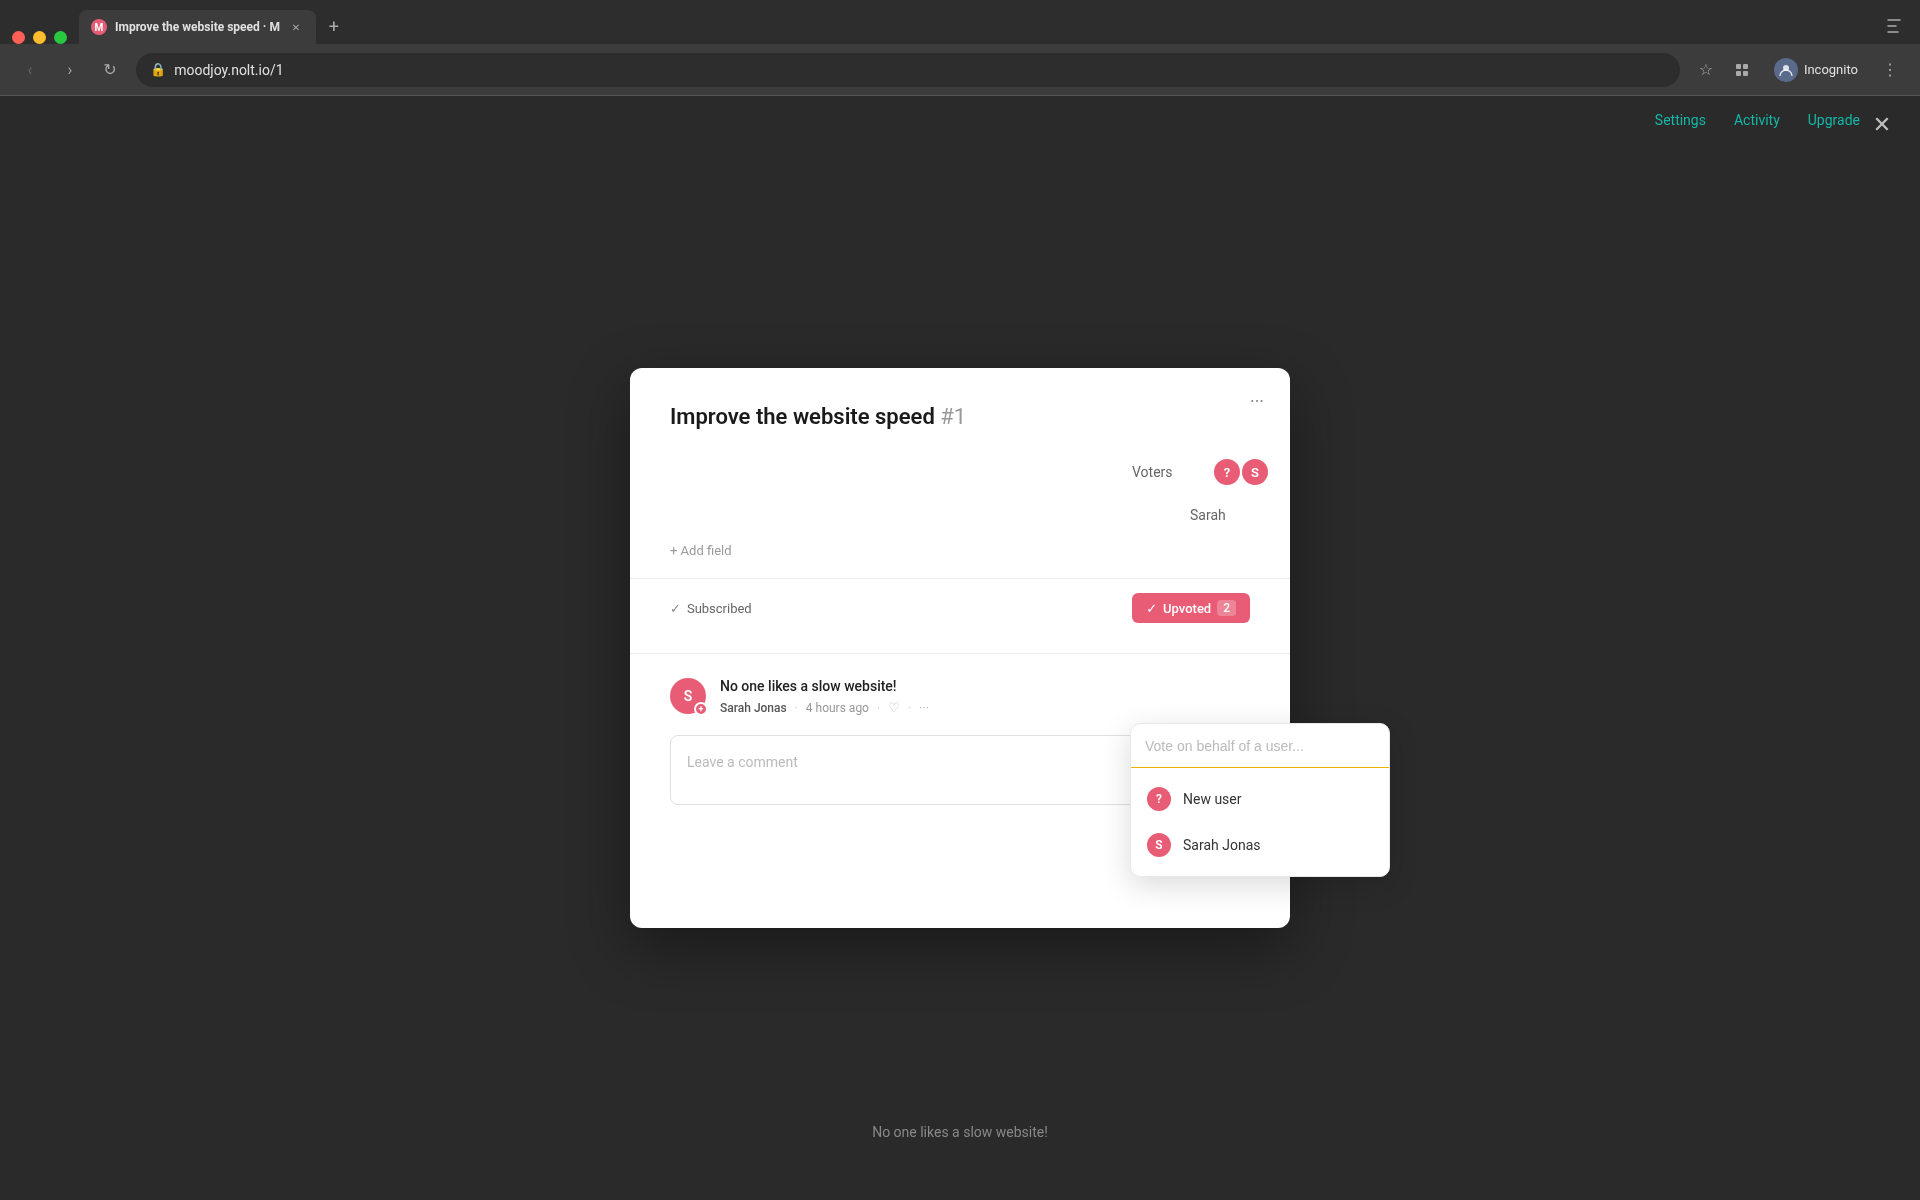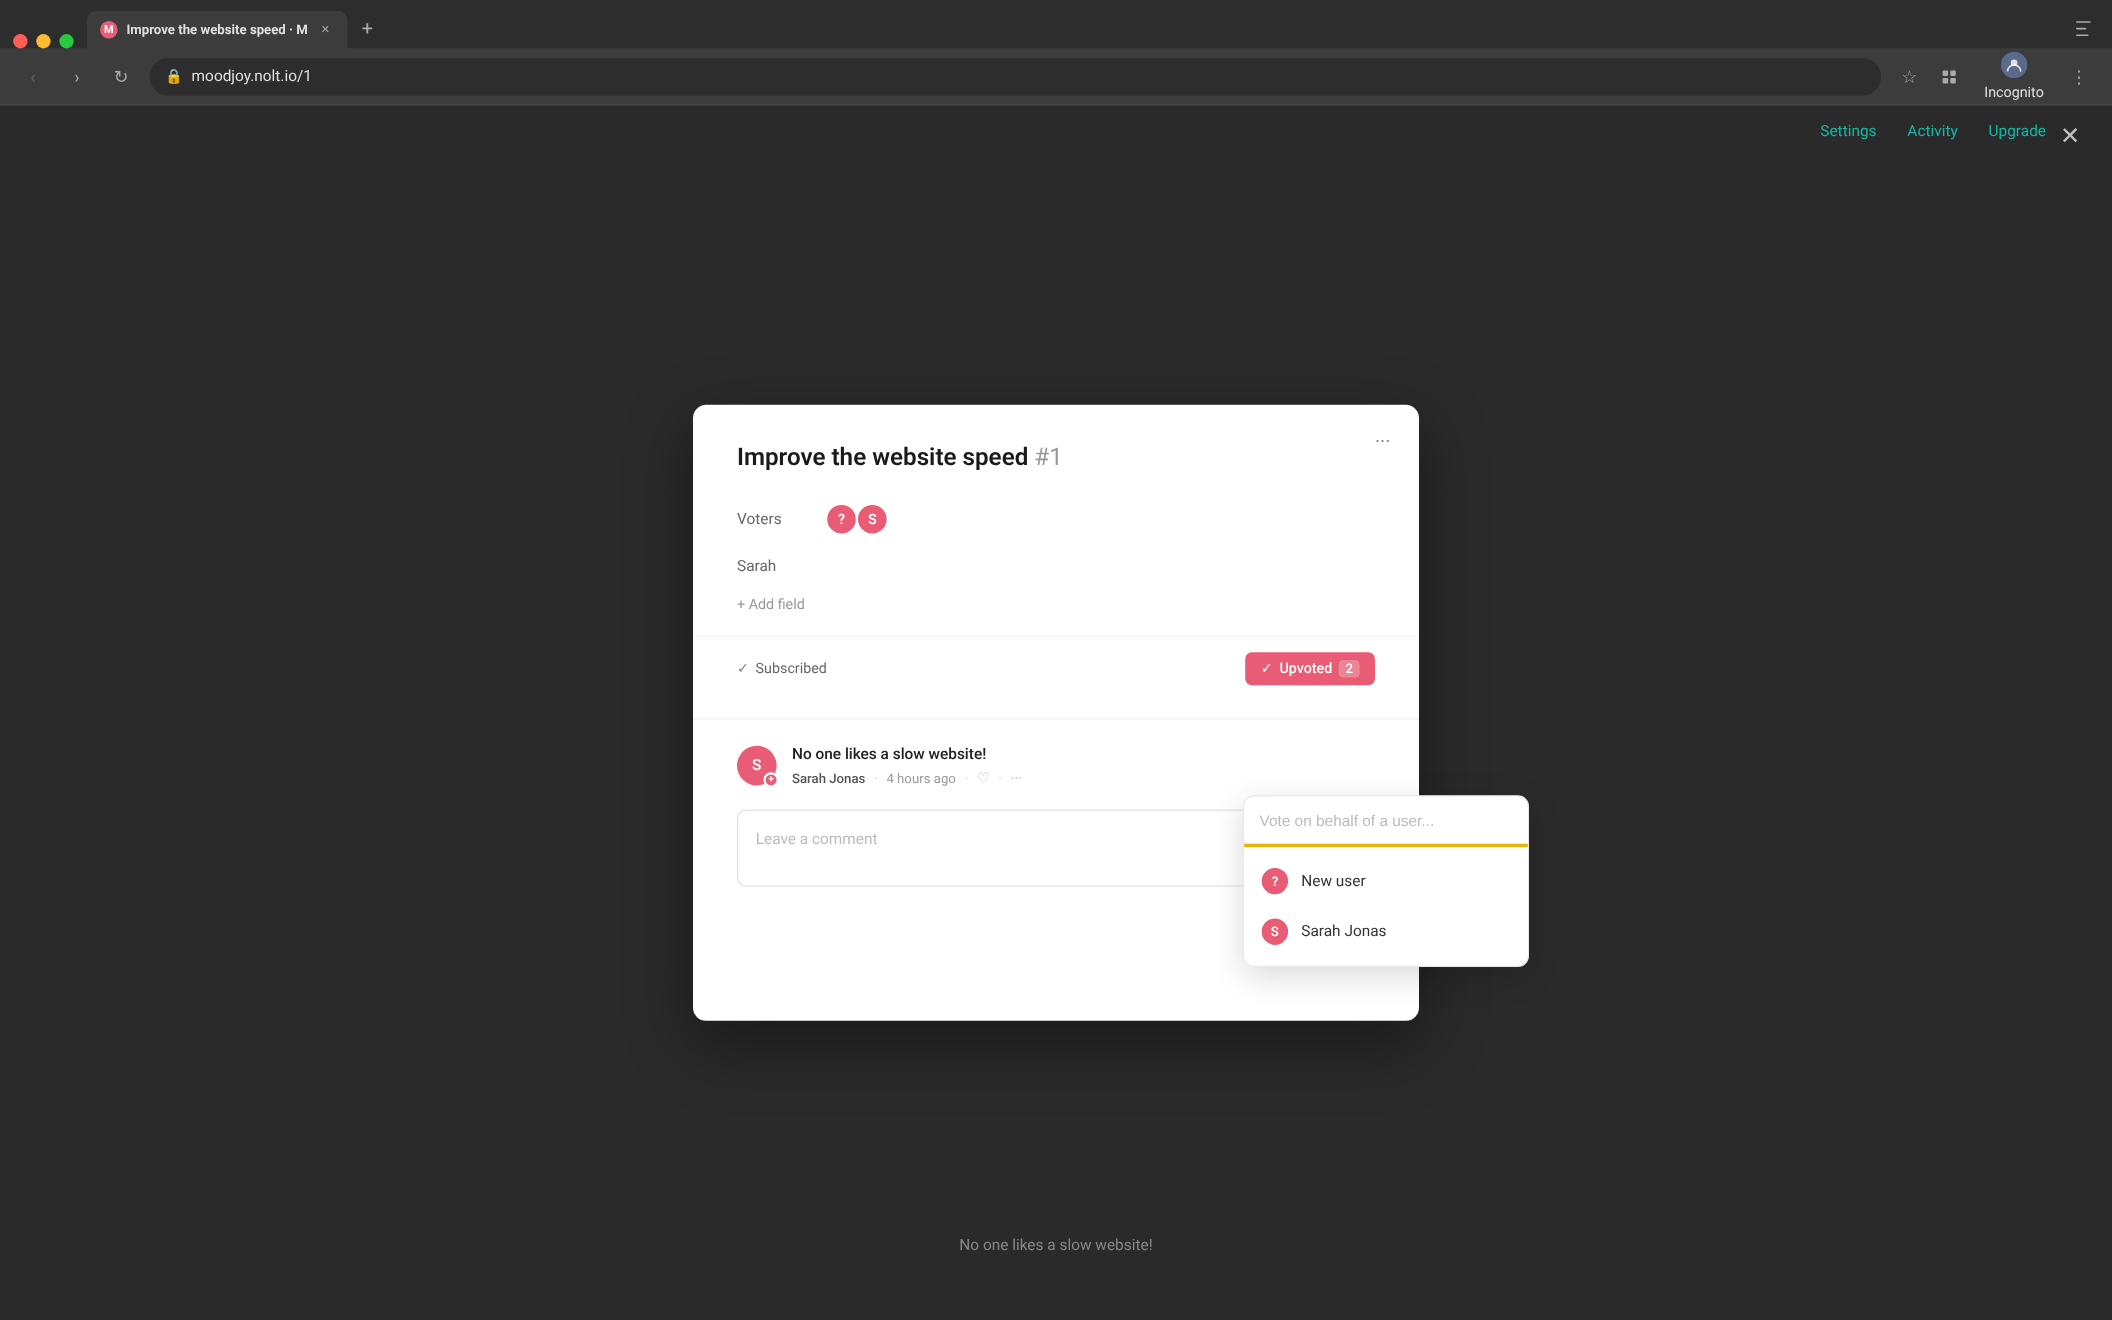--- a/index.html
+++ b/index.html
@@ -167,21 +167,20 @@
 
     .profile-btn {
       display: flex;
       align-items: center;
       gap: 6px;
       padding: 4px 10px;
       border-radius: 20px;
       cursor: pointer;
       color: #e0e0e0;
       font-size: 13px;
-      flex-direction: column;
     }
 
     .profile-icon {
       width: 24px;
       height: 24px;
       border-radius: 50%;
       background: #5a6a8a;
       display: flex;
       align-items: center;
       justify-content: center;
@@ -280,20 +279,21 @@
     .modal-title .issue-number {
       font-size: 22px;
       font-weight: 400;
       color: #999;
     }
 
     .field-row {
       display: flex;
       align-items: center;
       margin-bottom: 20px;
+      justify-content: flex-end;
     }
 
     .field-label {
       font-size: 14px;
       color: #666;
       width: 80px;
       flex-shrink: 0;
     }
 
     .field-value {
@@ -341,21 +341,21 @@
       background: white;
       border-radius: 10px;
       box-shadow: 0 8px 30px rgba(0,0,0,0.15);
       border: 1px solid #e8e8e8;
       z-index: 100;
       overflow: hidden;
     }
 
     .voter-search {
       padding: 12px 14px;
-      border-bottom: 3px solid #eab308;
+      border-bottom: 1px solid #eab308;
     }
 
     .voter-search input {
       width: 100%;
       border: none;
       outline: none;
       font-size: 14px;
       color: #333;
       background: transparent;
     }

